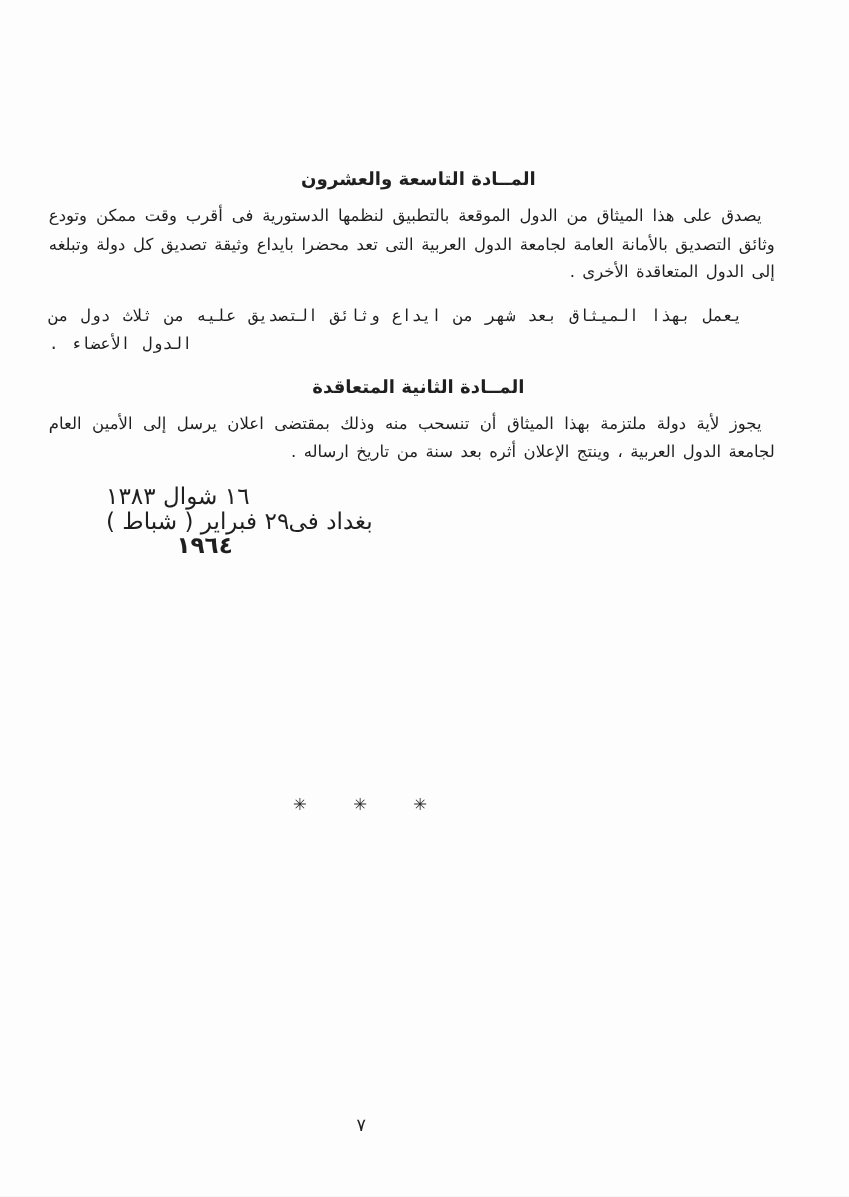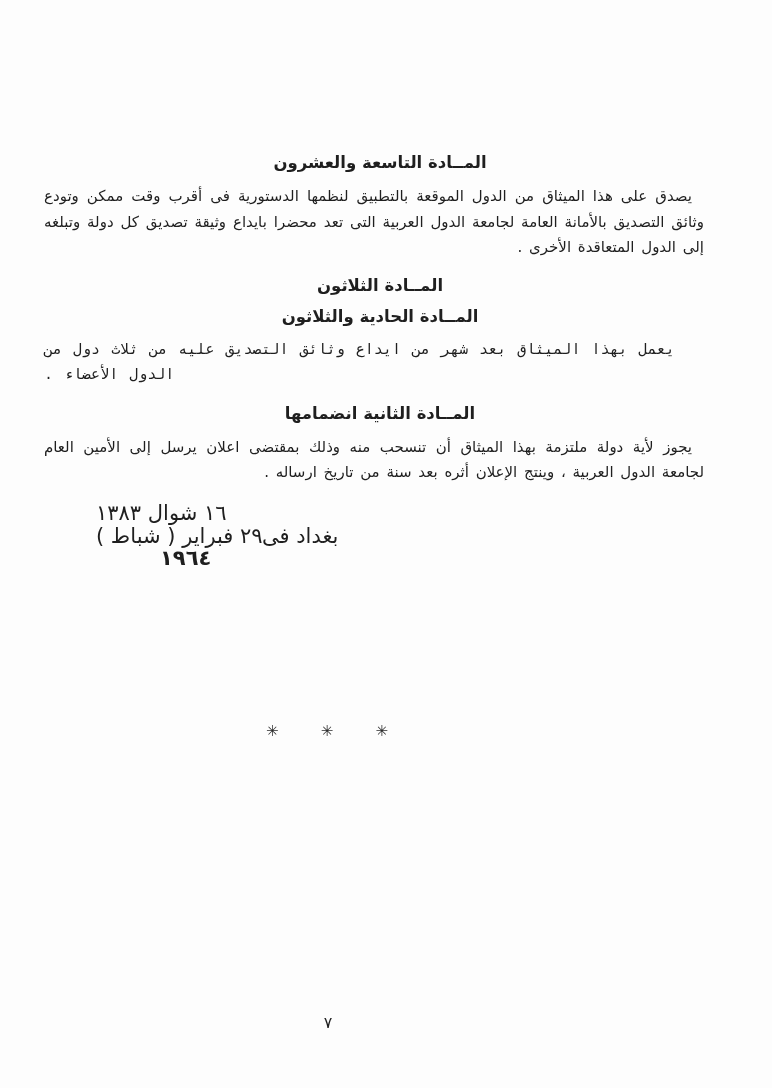--- a/index.html
+++ b/index.html
@@ -78,26 +78,24 @@
 </style>
 </head>
 <body>
 
 <div class="page">
   <div class="content">
 
     <h2 class="article-heading">المــادة التاسعة والعشرون</h2>
     <p class="article-body">يصدق على هذا الميثاق من الدول الموقعة بالتطبيق لنظمها الدستورية فى أقرب وقت ممكن وتودع وثائق التصديق بالأمانة العامة لجامعة الدول العربية التى تعد محضرا بايداع وثيقة تصديق كل دولة وتبلغه إلى الدول المتعاقدة الأخرى .</p>
 
-    <h2 class="article-heading">المــادة الثلاثون</h2>
 
-    <h2 class="article-heading">المــادة الحادية والثلاثون</h2>
     <p class="article-body short">يعمل بهذا الميثاق بعد شهر من ايداع وثائق التصديق عليه من ثلاث دول من الدول الأعضاء .</p>
 
-    <h2 class="article-heading">المــادة الثانية انضمامها</h2>
+    <h2 class="article-heading">المــادة الثانية المتعاقدة</h2>
     <p class="article-body">يجوز لأية دولة ملتزمة بهذا الميثاق أن تنسحب منه وذلك بمقتضى اعلان يرسل إلى الأمين العام لجامعة الدول العربية ، وينتج الإعلان أثره بعد سنة من تاريخ ارساله .</p>
 
     <div class="signature">
       <span class="sig-hijri">١٦ شوال ١٣٨٣</span>
       <span class="sig-place">بغداد فى</span>
       <span class="sig-gregorian">٢٩ فبراير ( شباط )</span>
       <span class="sig-year">١٩٦٤</span>
     </div>
 
   </div>

